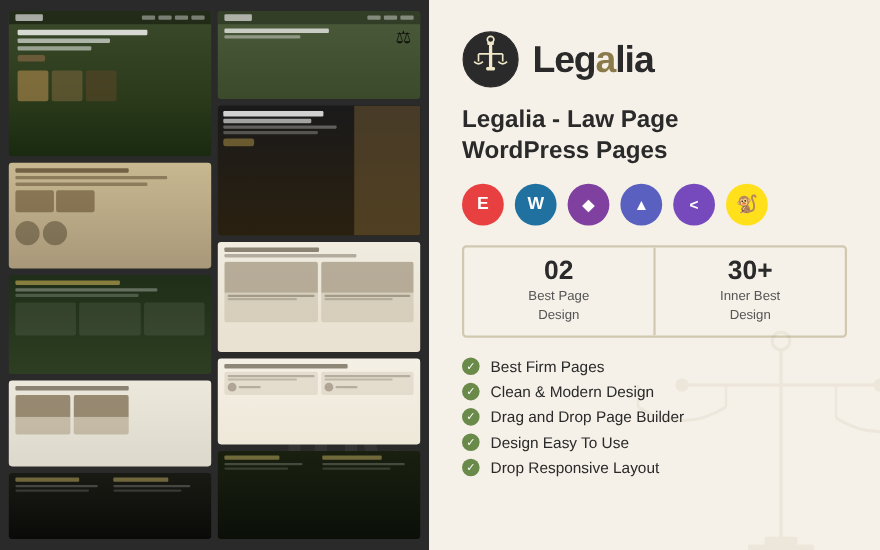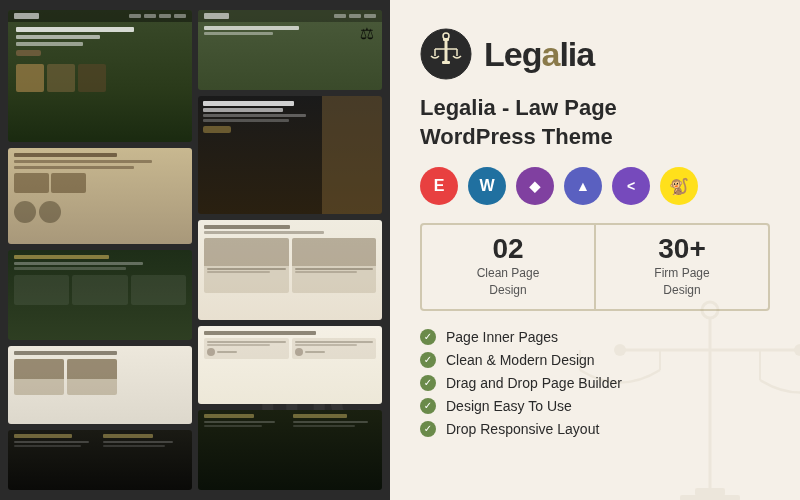--- a/index.html
+++ b/index.html
@@ -205,21 +205,21 @@
       flex: 1;
       padding: 10px 16px;
       text-align: center;
     }
 
     .stat-block:first-child {
       border-right: 2px solid #d0c8b0;
     }
 
     .stat-number {
-      font-size: 28px;
+      font-size: 24px;
       font-weight: 800;
       color: #2a2a2a;
       line-height: 1;
     }
 
     .stat-label {
       font-size: 12px;
       color: #555;
       line-height: 1.4;
       margin-top: 2px;
@@ -505,21 +505,21 @@
       <path d="M11 28 Q15 32 19 28" stroke="#f0e8c8" stroke-width="1.5" fill="none"></path>
       <path d="M33 28 Q37 32 41 28" stroke="#f0e8c8" stroke-width="1.5" fill="none"></path>
     </svg>
     <div>
       <span style="font-size:34px;font-weight:800;color:#2a2a2a;letter-spacing:-1px;">Leg</span><span style="font-size:34px;font-weight:800;color:#8a7a4a;letter-spacing:-1px;">a</span><span style="font-size:34px;font-weight:800;color:#2a2a2a;letter-spacing:-1px;">lia</span>
     </div>
   </div>
 
   <div class="theme-title">
     <span>Legalia - Law Page</span><br>
-    <span>WordPress Theme</span>
+    <span>WordPress Pages</span>
   </div>
 
   <div class="tech-icons">
     <div class="tech-icon elementor" title="Elementor">
       <span style="font-size:16px;font-weight:900;">E</span>
     </div>
     <div class="tech-icon wordpress" title="WordPress">
       <span style="font-size:16px;font-weight:900;">W</span>
     </div>
     <div class="tech-icon sass" title="Sass">
@@ -533,37 +533,37 @@
     </div>
     <div class="tech-icon mailchimp" title="Mailchimp">
       <span style="font-size:16px;font-weight:900;">🐒</span>
     </div>
   </div>
 
   <div class="stats-row">
     <div class="stat-block">
       <div class="stat-number">02</div>
       <div class="stat-label">
-        <span>Clean Page</span><br>
+        <span>Best Page</span><br>
         <span>Design</span>
       </div>
     </div>
     <div class="stat-block">
       <div class="stat-number">30+</div>
       <div class="stat-label">
-        <span>Firm Page</span><br>
+        <span>Inner Best</span><br>
         <span>Design</span>
       </div>
     </div>
   </div>
 
   <ul class="features-list">
     <li class="feature-item">
       <div class="feature-check">✓</div>
-      <span>Page Inner Pages</span>
+      <span>Best Firm Pages</span>
     </li>
     <li class="feature-item">
       <div class="feature-check">✓</div>
       <span>Clean &amp; Modern Design</span>
     </li>
     <li class="feature-item">
       <div class="feature-check">✓</div>
       <span>Drag and Drop Page Builder</span>
     </li>
     <li class="feature-item">

